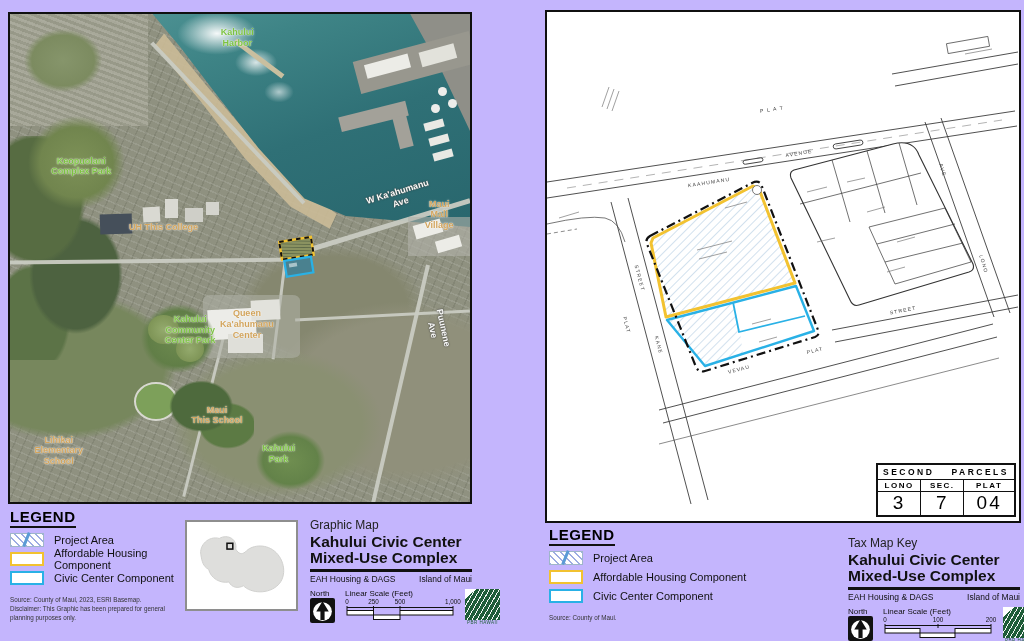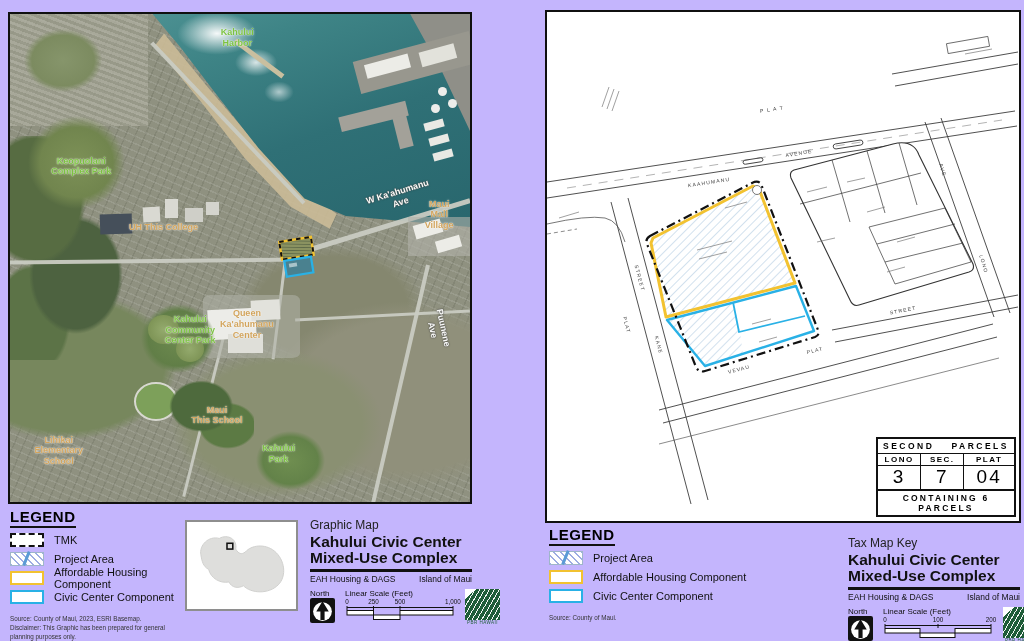--- a/index.html
+++ b/index.html
@@ -315,31 +315,26 @@
       <div class="grid hdr" id="div-cols">
           <span>LONO</span>
           <span>SEC.</span>
           <span>PLAT</span>
         </div>
       <div class="grid val" id="div-vals">
           <span>3</span>
           <span>7</span>
           <span>04</span>
         </div>
-      <div class="ftr">CONTAINING 6 PARCELS</div>
     </div>
   </div>
 
   <div class="legend" style="left:10px;top:508px;width:180px;">
     <h2>LEGEND</h2>
     <ul id="left-legend">
-        <li>
-          <div class="sw tmk"></div>
-          <span>TMK</span>
-        </li>
         <li>
           <div class="sw project"></div>
           <span>Project Area</span>
         </li>
         <li>
           <div class="sw affordable"></div>
           <span>Affordable Housing Component</span>
         </li>
         <li>
           <div class="sw civic"></div>

